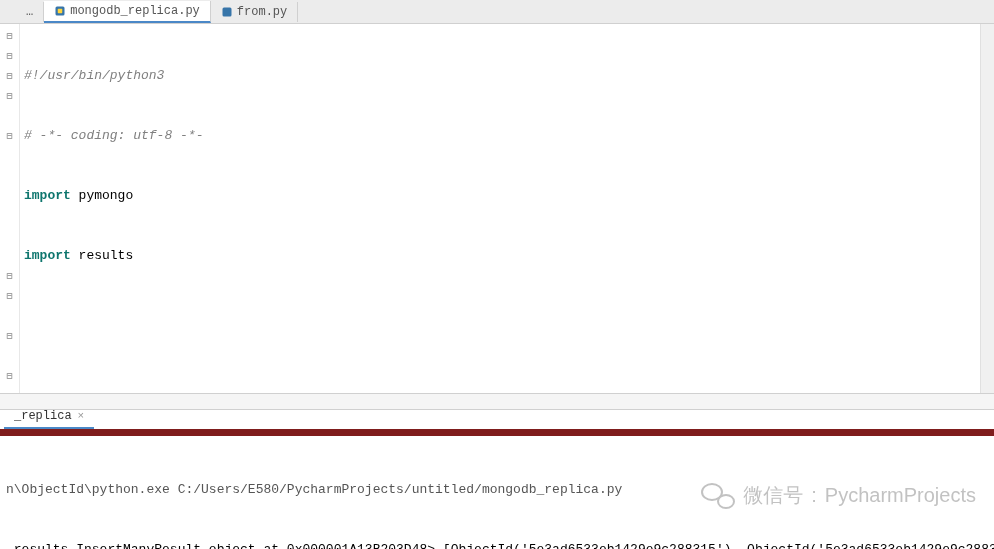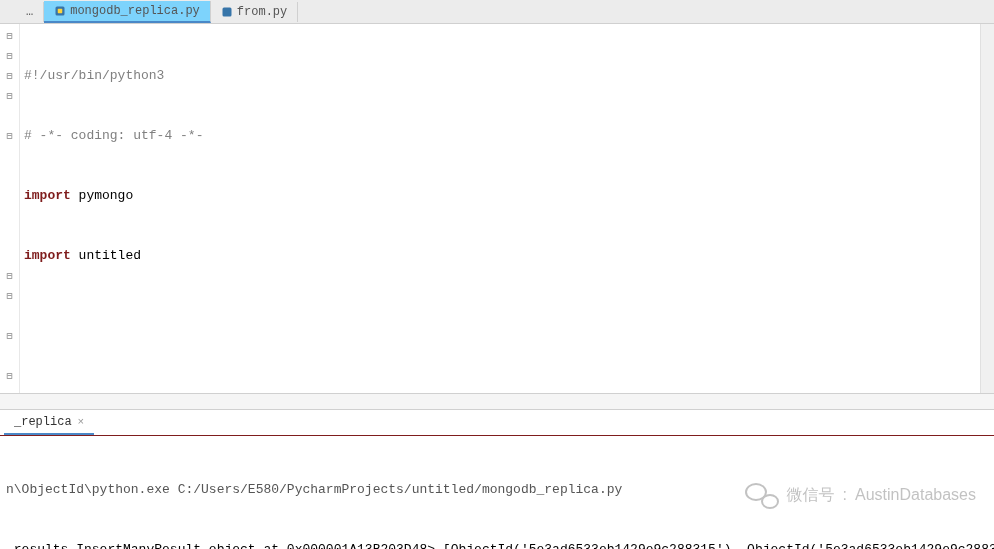--- a/index.html
+++ b/index.html
@@ -24,21 +24,21 @@
   padding: 3px 10px;
   font-size: 12px;
   color: #555;
   display: flex;
   align-items: center;
   gap: 4px;
   border-right: 1px solid #d0d0d0;
   cursor: pointer;
 }
 .tab.active {
-  background: #7dd3fc;
+  background: #ffffff;
   border-bottom: 2px solid #4a88c7;
   justify-content: flex-end;
 }
 .tab-icon {
   width: 12px;
   height: 12px;
   display: inline-flex;
 }
 .editor-area {
   display: flex;
@@ -62,40 +62,40 @@
   cursor: pointer;
 }
 .code {
   flex: 1;
   padding: 2px 4px;
   line-height: 20px;
   white-space: pre;
   overflow: auto;
 }
 .code-line { height: 20px; }
-.c-comment { color: #808080; }
-.c-keyword { color: #7f1d1d; font-weight: bold; }
+.c-comment { color: #808080; font-style: italic; }
+.c-keyword { color: #0f766e; font-weight: bold; }
 .c-ident { color: #000; }
 .scrollbar-v {
   width: 14px;
   background: #f0f0f0;
   border-left: 1px solid #e0e0e0;
 }
 .divider {
   height: 16px;
   background: #f5f5f5;
   border-bottom: 1px solid #d0d0d0;
 }
 .run-tabs {
   height: 26px;
   background: #fff;
   display: flex;
   align-items: flex-end;
   padding-left: 4px;
-  border-bottom: 1px solid #7f1d1d;
+  border-bottom: 7px solid #7f1d1d;
 }
 .run-tab {
   padding: 4px 10px;
   font-size: 12px;
   color: #333;
   border-bottom: 2px solid #4a88c7;
   display: flex;
   align-items: center;
   gap: 6px;
 }
@@ -110,21 +110,21 @@
 .console-path { color: #555; }
 .watermark {
   position: absolute;
   right: 18px;
   bottom: 40px;
   display: flex;
   align-items: center;
   gap: 8px;
   color: #aeaeae;
   font-family: "Microsoft YaHei", sans-serif;
-  font-size: 16px;
+  font-size: 20px;
   opacity: 0.75;
   pointer-events: none;
 }
 .wechat-icon {
   width: 34px; height: 28px;
   position: relative;
 }
 .wechat-icon .b1, .wechat-icon .b2 {
   position: absolute;
   border: 2px solid #aeaeae;
@@ -177,23 +177,23 @@
     <div class="gutter-icon"></div>
     <div class="gutter-icon">⊟</div>
     <div class="gutter-icon">⊟</div>
     <div class="gutter-icon"></div>
     <div class="gutter-icon">⊟</div>
     <div class="gutter-icon"></div>
     <div class="gutter-icon">⊟</div>
   </div>
   <div class="code">
     <div class="code-line"><span class="c-comment">#!/usr/bin/python3</span></div>
-    <div class="code-line"><span class="c-comment"># -*- coding: utf-4 -*-</span></div>
+    <div class="code-line"><span class="c-comment"># -*- coding: utf-8 -*-</span></div>
     <div class="code-line"><span class="c-keyword">import</span><span class="c-ident"> pymongo</span></div>
-    <div class="code-line"><span class="c-keyword">import</span><span class="c-ident"> untitled</span></div>
+    <div class="code-line"><span class="c-keyword">import</span><span class="c-ident"> results</span></div>
     <div class="code-line"></div>
     
     
     
     
     
     
     
     
     
@@ -219,14 +219,14 @@
   <div></div>
   
 </div>
 
 <div class="watermark">
   <span class="wechat-icon">
     <span class="b1"></span>
       <span class="b2"></span>
   </span>
   <span>微信号</span>:
-  <span>AustinDatabases</span>
+  <span>PycharmProjects</span>
 </div>
 
 </body></html>

